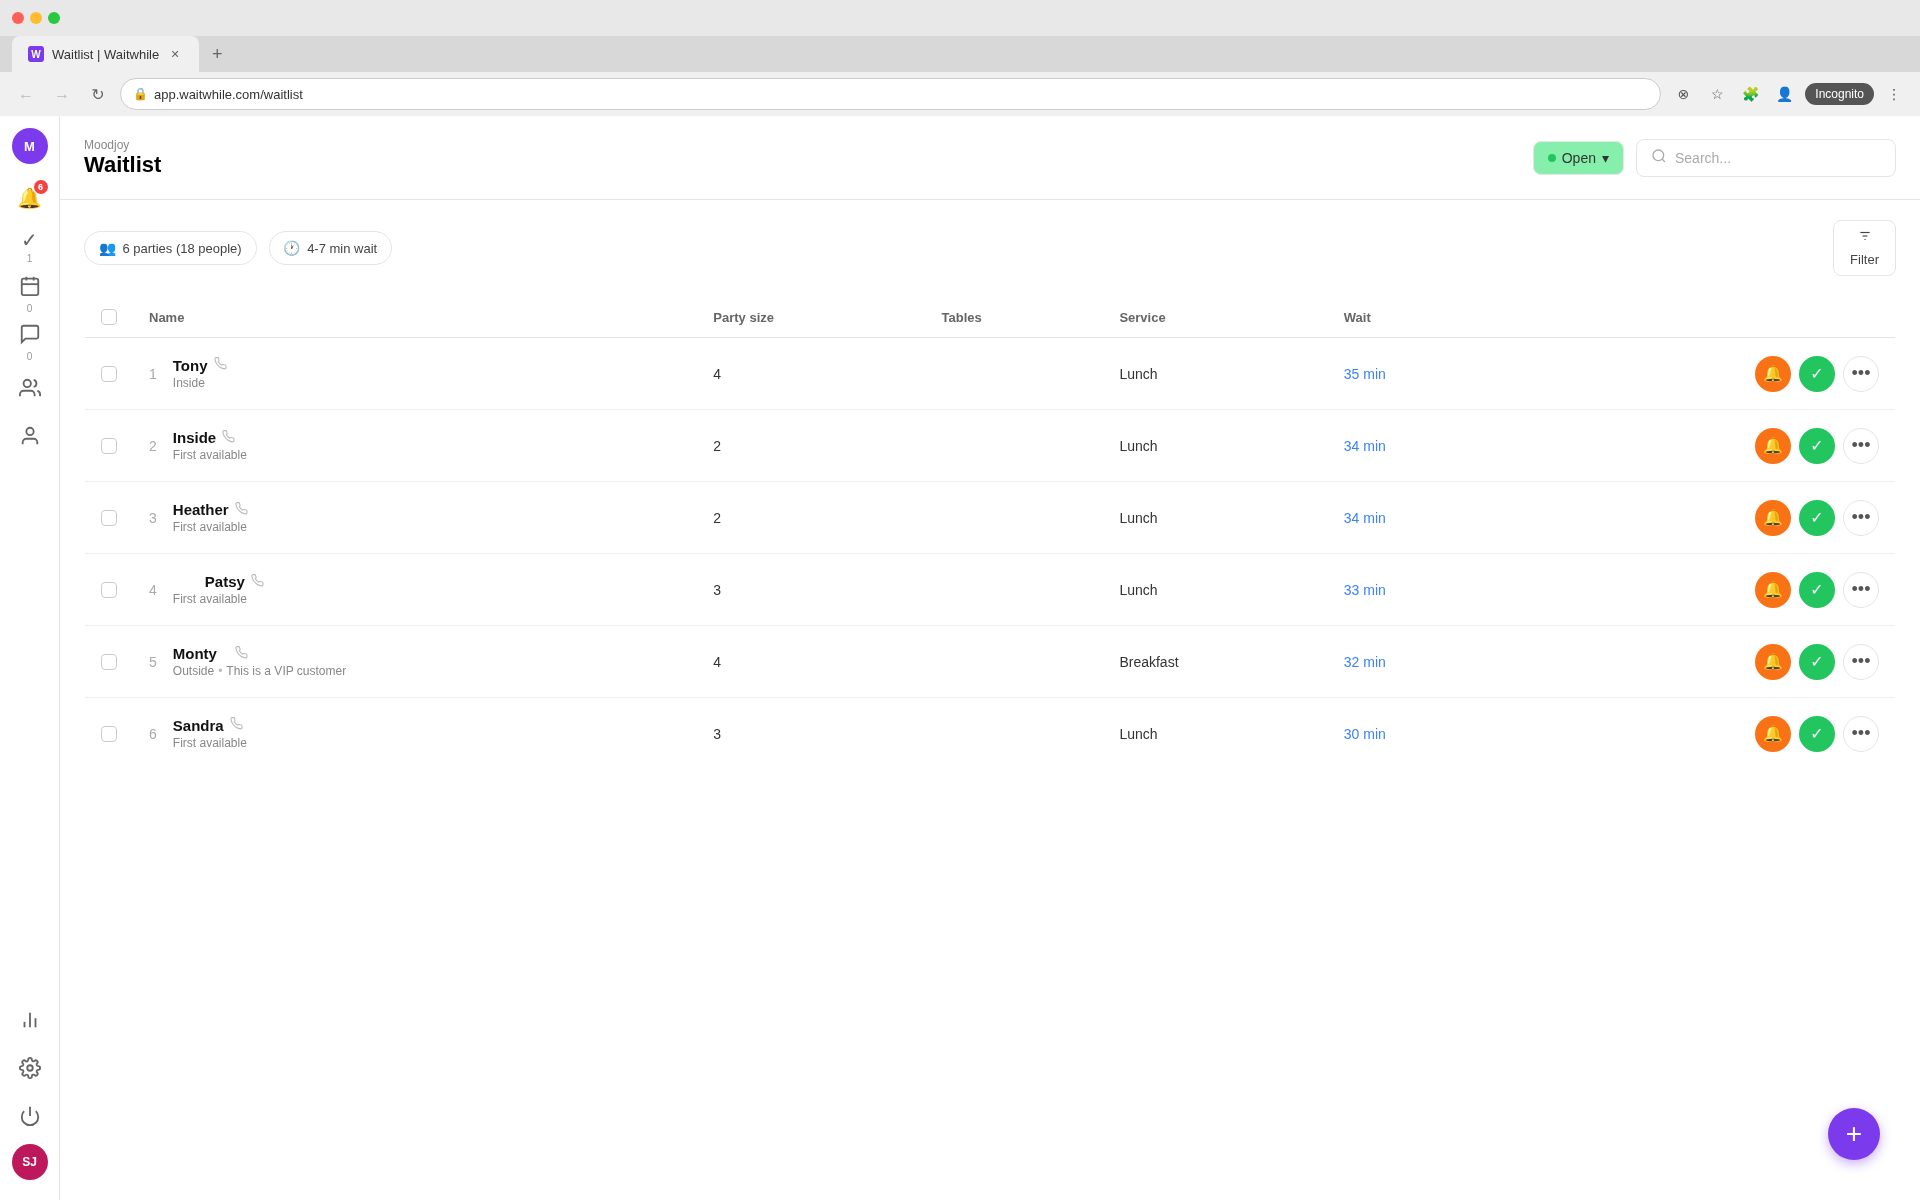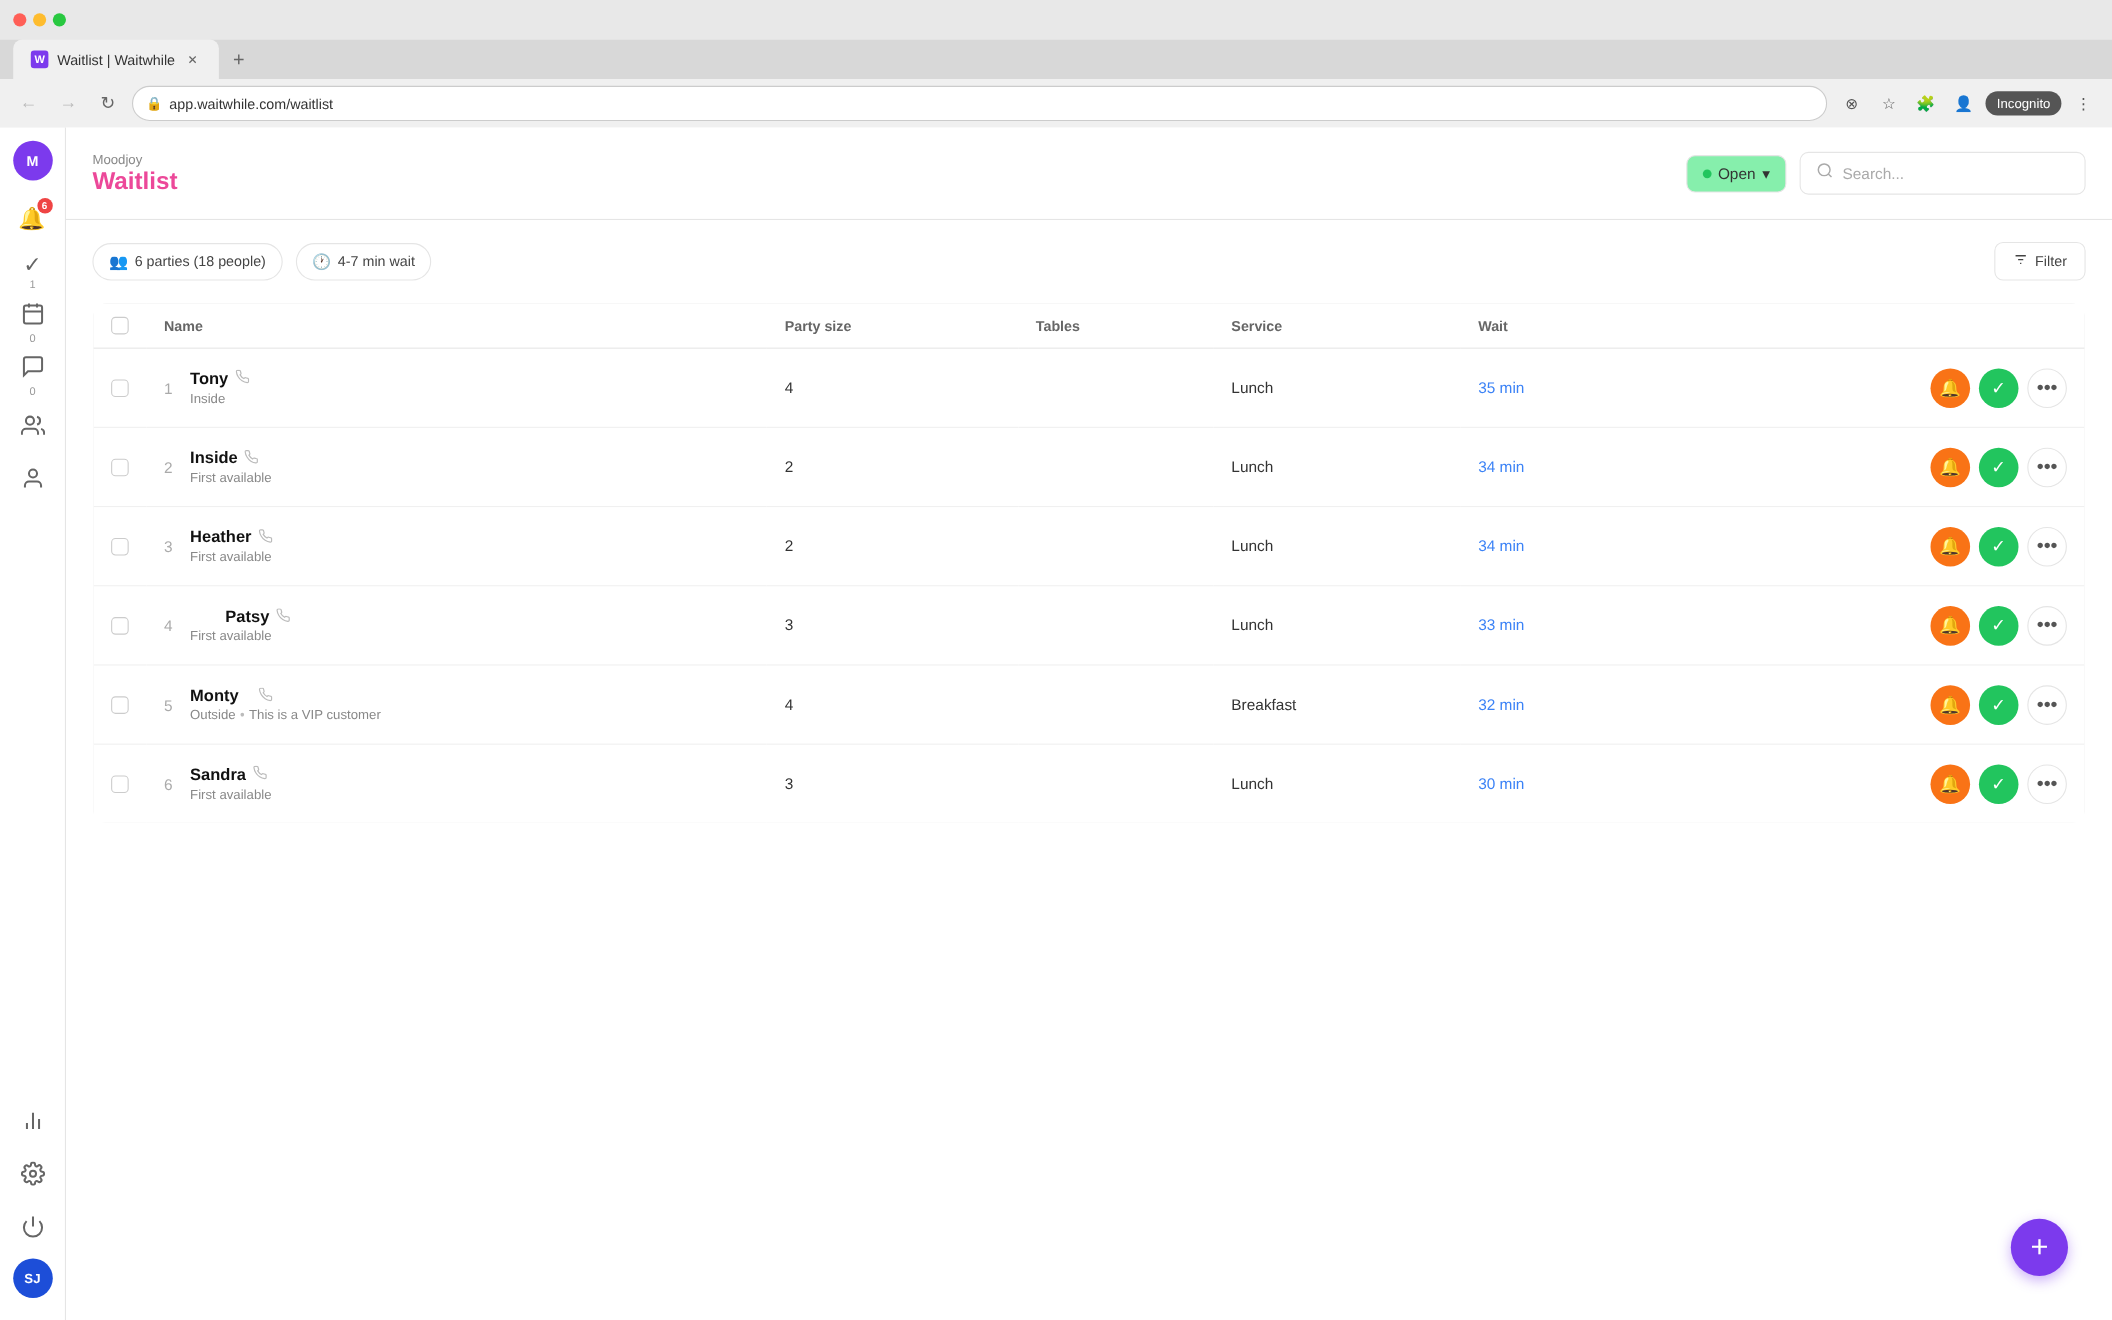--- a/index.html
+++ b/index.html
@@ -38,35 +38,35 @@
     .sidebar-spacer { flex: 1; }
     .sidebar-bottom { display: flex; flex-direction: column; align-items: center; gap: 4px; padding-bottom: 8px; }
 
     
     .main-content { flex: 1; display: flex; flex-direction: column; background: white; }
 
     
     .app-header { display: flex; align-items: center; padding: 12px 24px; border-bottom: 1px solid #e5e5e5; background: white; height: 84px; }
     .header-brand { flex: 1; }
     .brand-name { font-size: 12px; color: #888; font-weight: 400; }
-    .page-title { font-size: 22px; font-weight: 700; color: #ec4899; }
+    .page-title { font-size: 22px; font-weight: 700; color: #000000; }
     .header-actions { display: flex; align-items: center; gap: 12px; }
     .status-btn { display: flex; align-items: center; gap: 6px; background: #86efac; border: 1px solid #e5e5e5; border-radius: 8px; padding: 8px 14px; font-size: 14px; font-weight: 500; cursor: pointer; color: #333; }
     .status-dot { width: 8px; height: 8px; border-radius: 50%; background: #22c55e; }
     .search-bar { display: flex; align-items: center; gap: 8px; border: 1px solid #e5e5e5; border-radius: 8px; padding: 8px 14px; width: 260px; background: white; }
     .search-bar input { border: none; outline: none; font-size: 14px; color: #333; width: 100%; background: transparent; }
     .search-bar input::placeholder { color: #aaa; }
 
     
     .waitlist-content { padding: 20px 24px; flex: 1; overflow: auto; }
     .stats-row { display: flex; align-items: center; gap: 12px; margin-bottom: 20px; }
     .stat-chip { display: flex; align-items: center; gap: 6px; background: white; border: 1px solid #e5e5e5; border-radius: 20px; padding: 8px 14px; font-size: 13px; color: #444; }
     .stat-icon { font-size: 14px; color: #666; }
     .filter-btn-wrapper { margin-left: auto; }
-    .filter-btn { display: flex; align-items: center; gap: 6px; background: white; border: 1px solid #e5e5e5; border-radius: 8px; padding: 8px 16px; font-size: 13px; cursor: pointer; color: #444; font-weight: 500; }
+    .filter-btn { display: flex; align-items: center; gap: 6px; background: white; border: 1px solid #e5e5e5; border-radius: 8px; padding: 8px 16px; font-size: 13px; cursor: pointer; color: #444; font-weight: 500; flex-direction: column; }
 
     
     .waitlist-table { width: 100%; border-collapse: collapse; background: white; border-radius: 12px; overflow: hidden; border: 1px solid #e5e5e5; }
     .waitlist-table th { text-align: left; padding: 12px 16px; font-size: 13px; font-weight: 600; color: #666; background: white; border-bottom: 1px solid #e5e5e5; }
     .waitlist-table td { padding: 0 16px; border-bottom: 1px solid #f0f0f0; }
     .waitlist-table tr:last-child td { border-bottom: none; }
     .waitlist-table tbody tr { height: 72px; }
     .row-num { color: #aaa; font-size: 14px; font-weight: 400; }
     .guest-name { font-size: 15px; font-weight: 600; color: #111; }
     .guest-sub { font-size: 12px; color: #888; margin-top: 2px; display: flex; align-items: center; gap: 4px; }
@@ -78,21 +78,21 @@
     .action-btn-bell { width: 36px; height: 36px; border-radius: 50%; background: #f97316; display: flex; align-items: center; justify-content: center; color: white; font-size: 16px; cursor: pointer; border: none; }
     .action-btn-check { width: 36px; height: 36px; border-radius: 50%; background: #22c55e; display: flex; align-items: center; justify-content: center; color: white; font-size: 16px; cursor: pointer; border: none; }
     .action-btn-more { width: 36px; height: 36px; border-radius: 50%; background: white; border: 1px solid #e5e5e5; display: flex; align-items: center; justify-content: center; color: #555; font-size: 18px; cursor: pointer; }
     .checkbox { width: 16px; height: 16px; border: 1.5px solid #ccc; border-radius: 4px; cursor: pointer; }
     th:first-child { width: 40px; padding-left: 16px; }
 
     
     .fab { position: fixed; bottom: 40px; right: 40px; width: 52px; height: 52px; border-radius: 50%; background: #7c3aed; color: white; font-size: 28px; display: flex; align-items: center; justify-content: center; cursor: pointer; box-shadow: 0 4px 12px rgba(124,58,237,0.4); border: none; }
 
     
-    .bottom-avatar { width: 36px; height: 36px; border-radius: 50%; background: #1d4ed8; color: white; display: flex; align-items: center; justify-content: center; font-size: 12px; font-weight: 600; cursor: pointer; }
+    .bottom-avatar { width: 36px; height: 36px; border-radius: 50%; background: #be185d; color: white; display: flex; align-items: center; justify-content: center; font-size: 12px; font-weight: 600; cursor: pointer; }
   </style>
 </head>
 <body>
 
 <div>
   <div class="browser-titlebar">
     <div class="traffic-lights">
       <div class="traffic-light tl-red"></div>
       <div class="traffic-light tl-yellow"></div>
       <div class="traffic-light tl-green"></div>

